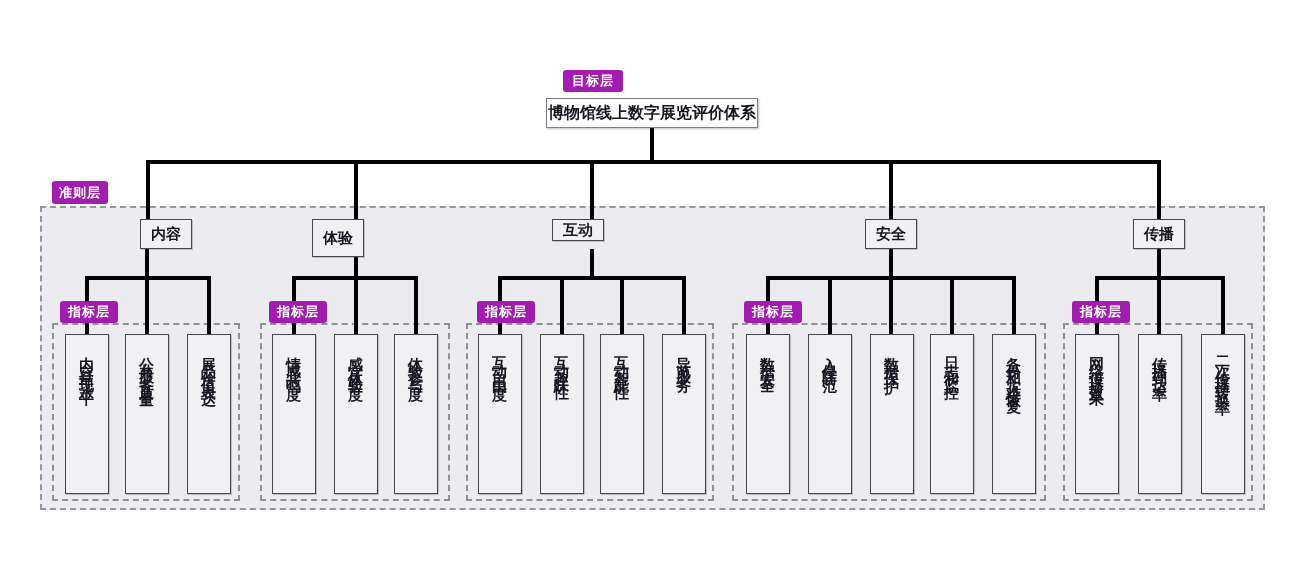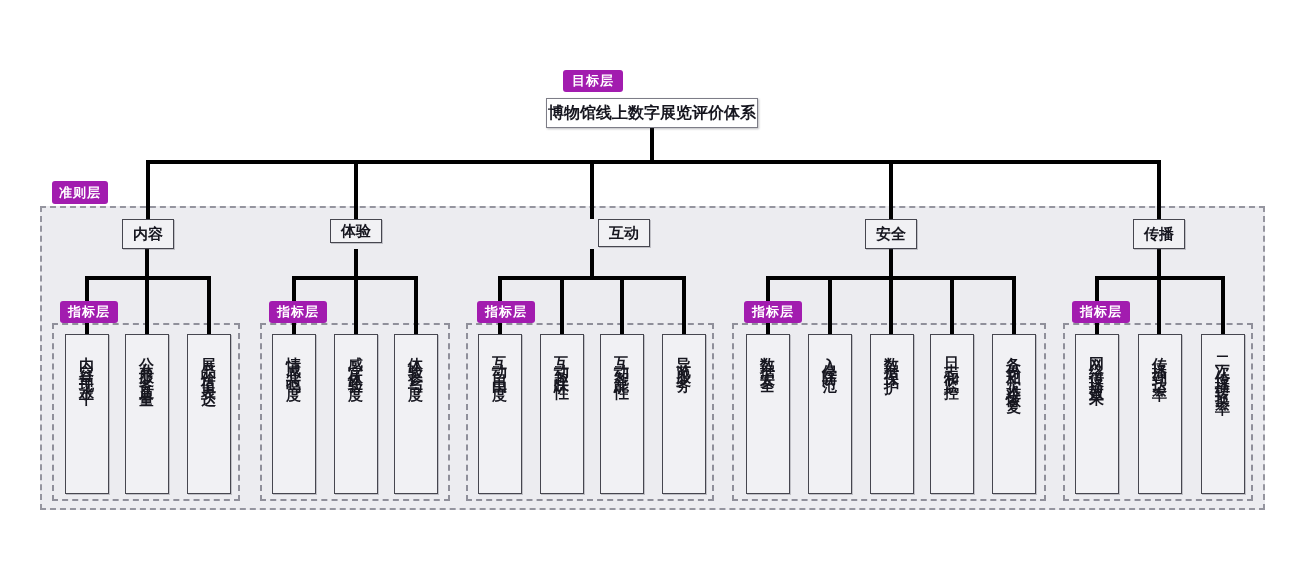--- a/index.html
+++ b/index.html
@@ -92,23 +92,23 @@
   <div class="vline" style="left:889px;top:278px;width:4px;height:56px;"></div>
   <div class="vline" style="left:950px;top:278px;width:4px;height:56px;"></div>
   <div class="vline" style="left:1012px;top:278px;width:4px;height:56px;"></div>
 
   <div class="vline" style="left:1157px;top:249px;width:4px;height:29px;"></div>
   <div class="hline" style="left:1095px;top:276px;width:130px;height:4px;"></div>
   <div class="vline" style="left:1095px;top:278px;width:4px;height:56px;"></div>
   <div class="vline" style="left:1157px;top:278px;width:4px;height:56px;"></div>
   <div class="vline" style="left:1221px;top:278px;width:4px;height:56px;"></div>
 
-  <div class="node" style="left:122px;top:219px;width:52px;height:30px;">内容</div>
-  <div class="node" style="left:330px;top:219px;width:52px;height:24px;">体验</div>
-  <div class="node" style="left:598px;top:219px;width:52px;height:28px;">互动</div>
+  <div class="node" style="left:140px;top:219px;width:52px;height:30px;">内容</div>
+  <div class="node" style="left:312px;top:219px;width:52px;height:38px;">体验</div>
+  <div class="node" style="left:552px;top:219px;width:52px;height:22px;">互动</div>
   <div class="node" style="left:865px;top:219px;width:52px;height:30px;">安全</div>
   <div class="node" style="left:1133px;top:219px;width:52px;height:30px;">传播</div>
 
   <div class="badge" style="left:60px;top:301px;width:58px;height:22px;">指标层</div>
   <div class="badge" style="left:269px;top:301px;width:58px;height:22px;">指标层</div>
   <div class="badge" style="left:477px;top:301px;width:58px;height:22px;">指标层</div>
   <div class="badge" style="left:744px;top:301px;width:58px;height:22px;">指标层</div>
   <div class="badge" style="left:1072px;top:301px;width:58px;height:22px;">指标层</div>
 
   <div class="vbox" style="left:65px;top:334px;">

